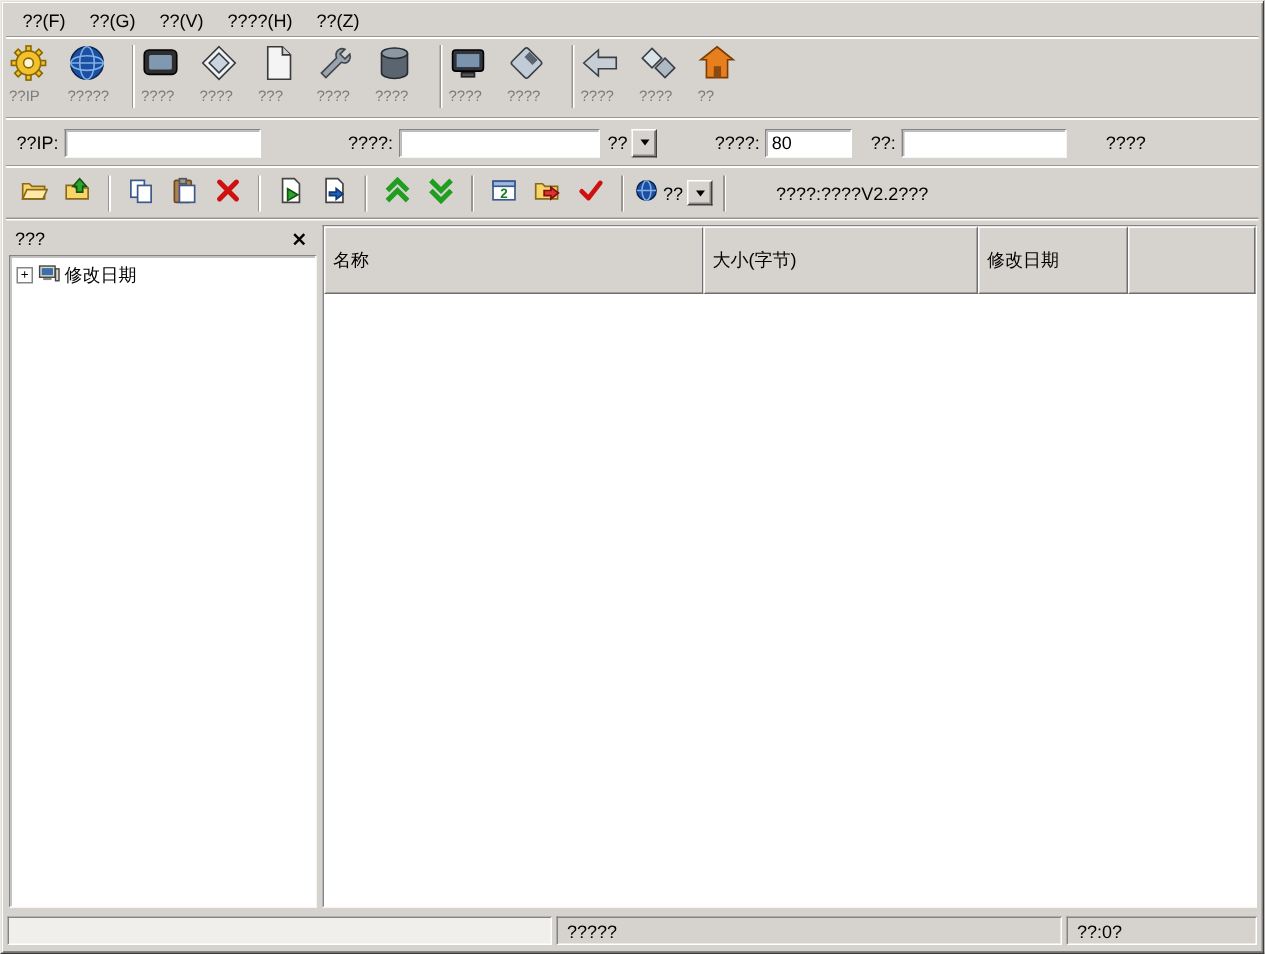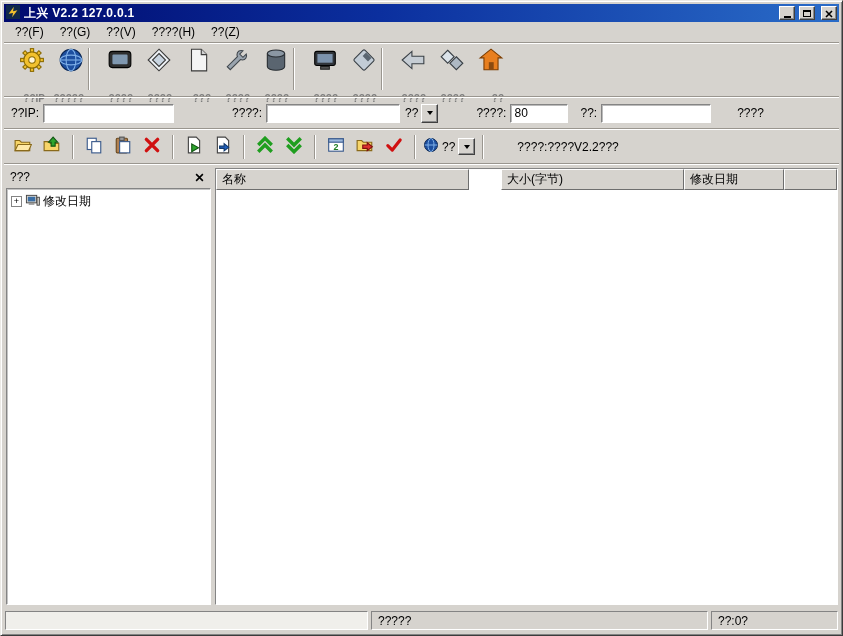--- a/index.html
+++ b/index.html
@@ -22,21 +22,21 @@
   .max-glyph { width:8px; height:7px; border:1px solid #000; border-top-width:2px; }
 
   
   .menubar { flex:0 0 20px; display:flex; align-items:center; padding:0 3px; }
   .menu-item { padding:2px 8px 3px 8px; white-space:nowrap; }
 
   .hdiv { flex:0 0 2px; background:linear-gradient(#9a968f 50%, #ffffff 50%); }
 
   
   .toolbar { flex:0 0 52px; display:flex; align-items:flex-start; padding:2px 2px 0 2px; }
-  .tbtn { width:39px; height:48px; display:flex; flex-direction:column; align-items:flex-end; gap:17px; padding-top:1px;font-weight:bold; }
+  .tbtn { width:39px; height:48px; display:flex; flex-direction:column; align-items:flex-start; gap:1px; padding-top:1px; }
   .tlabel { font-size:10px; color:#7d7d7d; white-space:nowrap; }
   .vsep { width:2px; height:42px; margin:2px 4px 0 4px; background:linear-gradient(90deg,#9a968f 50%,#fff 50%); }
 
   
   .connectbar { flex:0 0 30px; display:flex; align-items:center; padding:0 7px; white-space:nowrap; }
   .cb-label { margin-right:4px; }
   .field { background:#fff; height:19px; border:1px solid; border-color:#848484 #fff #fff #848484;
            box-shadow: inset 1px 1px 0 rgba(60,60,60,.35); padding:0 3px; font-family:inherit; font-size:12px; }
   .drop-btn { width:17px; height:19px; background:#d6d3ce; border:1px solid; border-color:#fff #404040 #404040 #fff;
               box-shadow: inset -1px -1px 0 #8a8a8a; display:flex; align-items:center; justify-content:center; padding:0; }
@@ -62,59 +62,39 @@
               text-align:center; margin-left:2px; color:#000; }
   .tree-elbow { width:9px; height:9px; border-left:1px dotted #9a9a9a; border-bottom:1px dotted #9a9a9a;
                 margin:0 0 8px 7px; }
   .tree-label { white-space:nowrap; }
   .splitter { width:3px; }
 
   .filepanel { flex:1; display:flex; flex-direction:column; background:#fff; min-width:0;
                border:1px solid; border-color:#848484 #fff #fff #848484; margin:1px 1px 1px 0; }
   .col-headers { flex:0 0 17px; display:flex; }
   .col-h { background:#d6d3ce; border:1px solid; border-color:#fff #6e6e6e #6e6e6e #fff;
-           padding:1px 5px; display:flex; align-items:center; white-space:nowrap; overflow:hidden; }
+           padding:13px 5px; display:flex; align-items:center; white-space:nowrap; overflow:hidden; }
   .col-name { width:253px; }
-  .col-size { width:183px;margin-left:32px; }
+  .col-size { width:183px; }
   .col-date { width:100px; }
   .col-fill { flex:1; }
   .list-body { flex:1; background:#fff; }
 
   
   .statusbar { flex:0 0 25px; display:flex; align-items:center; gap:3px; padding:3px 1px 1px 1px; }
   .status-cell { height:19px; border:1px solid; border-color:#848484 #fff #fff #848484; display:flex; align-items:center; padding:0 6px; }
   .sc-left { width:363px; background:#f0efeb; }
   .sc-mid { flex:1; }
   .sc-right { width:127px; }
 </style>
 </head>
 <body>
 
 <div class="window">
 
-  <div class="titlebar">
-    <span>
-      <svg width="14" height="14" viewBox="0 0 16 16">
-          <rect width="16" height="16" fill="#10284a"></rect>
-          <path d="M3 10 L9 2 L8 7 L13 6 L7 14 L8 9 Z" fill="#f2c12e"></path>
-        </svg>
-    </span>
-    <span class="title-text">上兴 V2.2   127.0.0.1</span>
-    <button class="cap-btn">
-        <span class="min-glyph"></span>
-      </button>
-    <button class="cap-btn">
-        <span class="max-glyph"></span>
-      </button>
-    <button class="cap-btn cap-close">
-      <span><svg width="8" height="8" viewBox="0 0 8 8">
-            <path d="M1 1 L7 7 M7 1 L1 7" stroke="#000" stroke-width="1.6"></path>
-          </svg></span>
-    </button>
-  </div>
 
   <div class="menubar">
     <span class="menu-item">??(F)</span>
     <span class="menu-item">??(G)</span>
     <span class="menu-item">??(V)</span>
     <span class="menu-item">????(H)</span>
     <span class="menu-item">??(Z)</span>
   </div>
 
   <div class="hdiv"></div>

